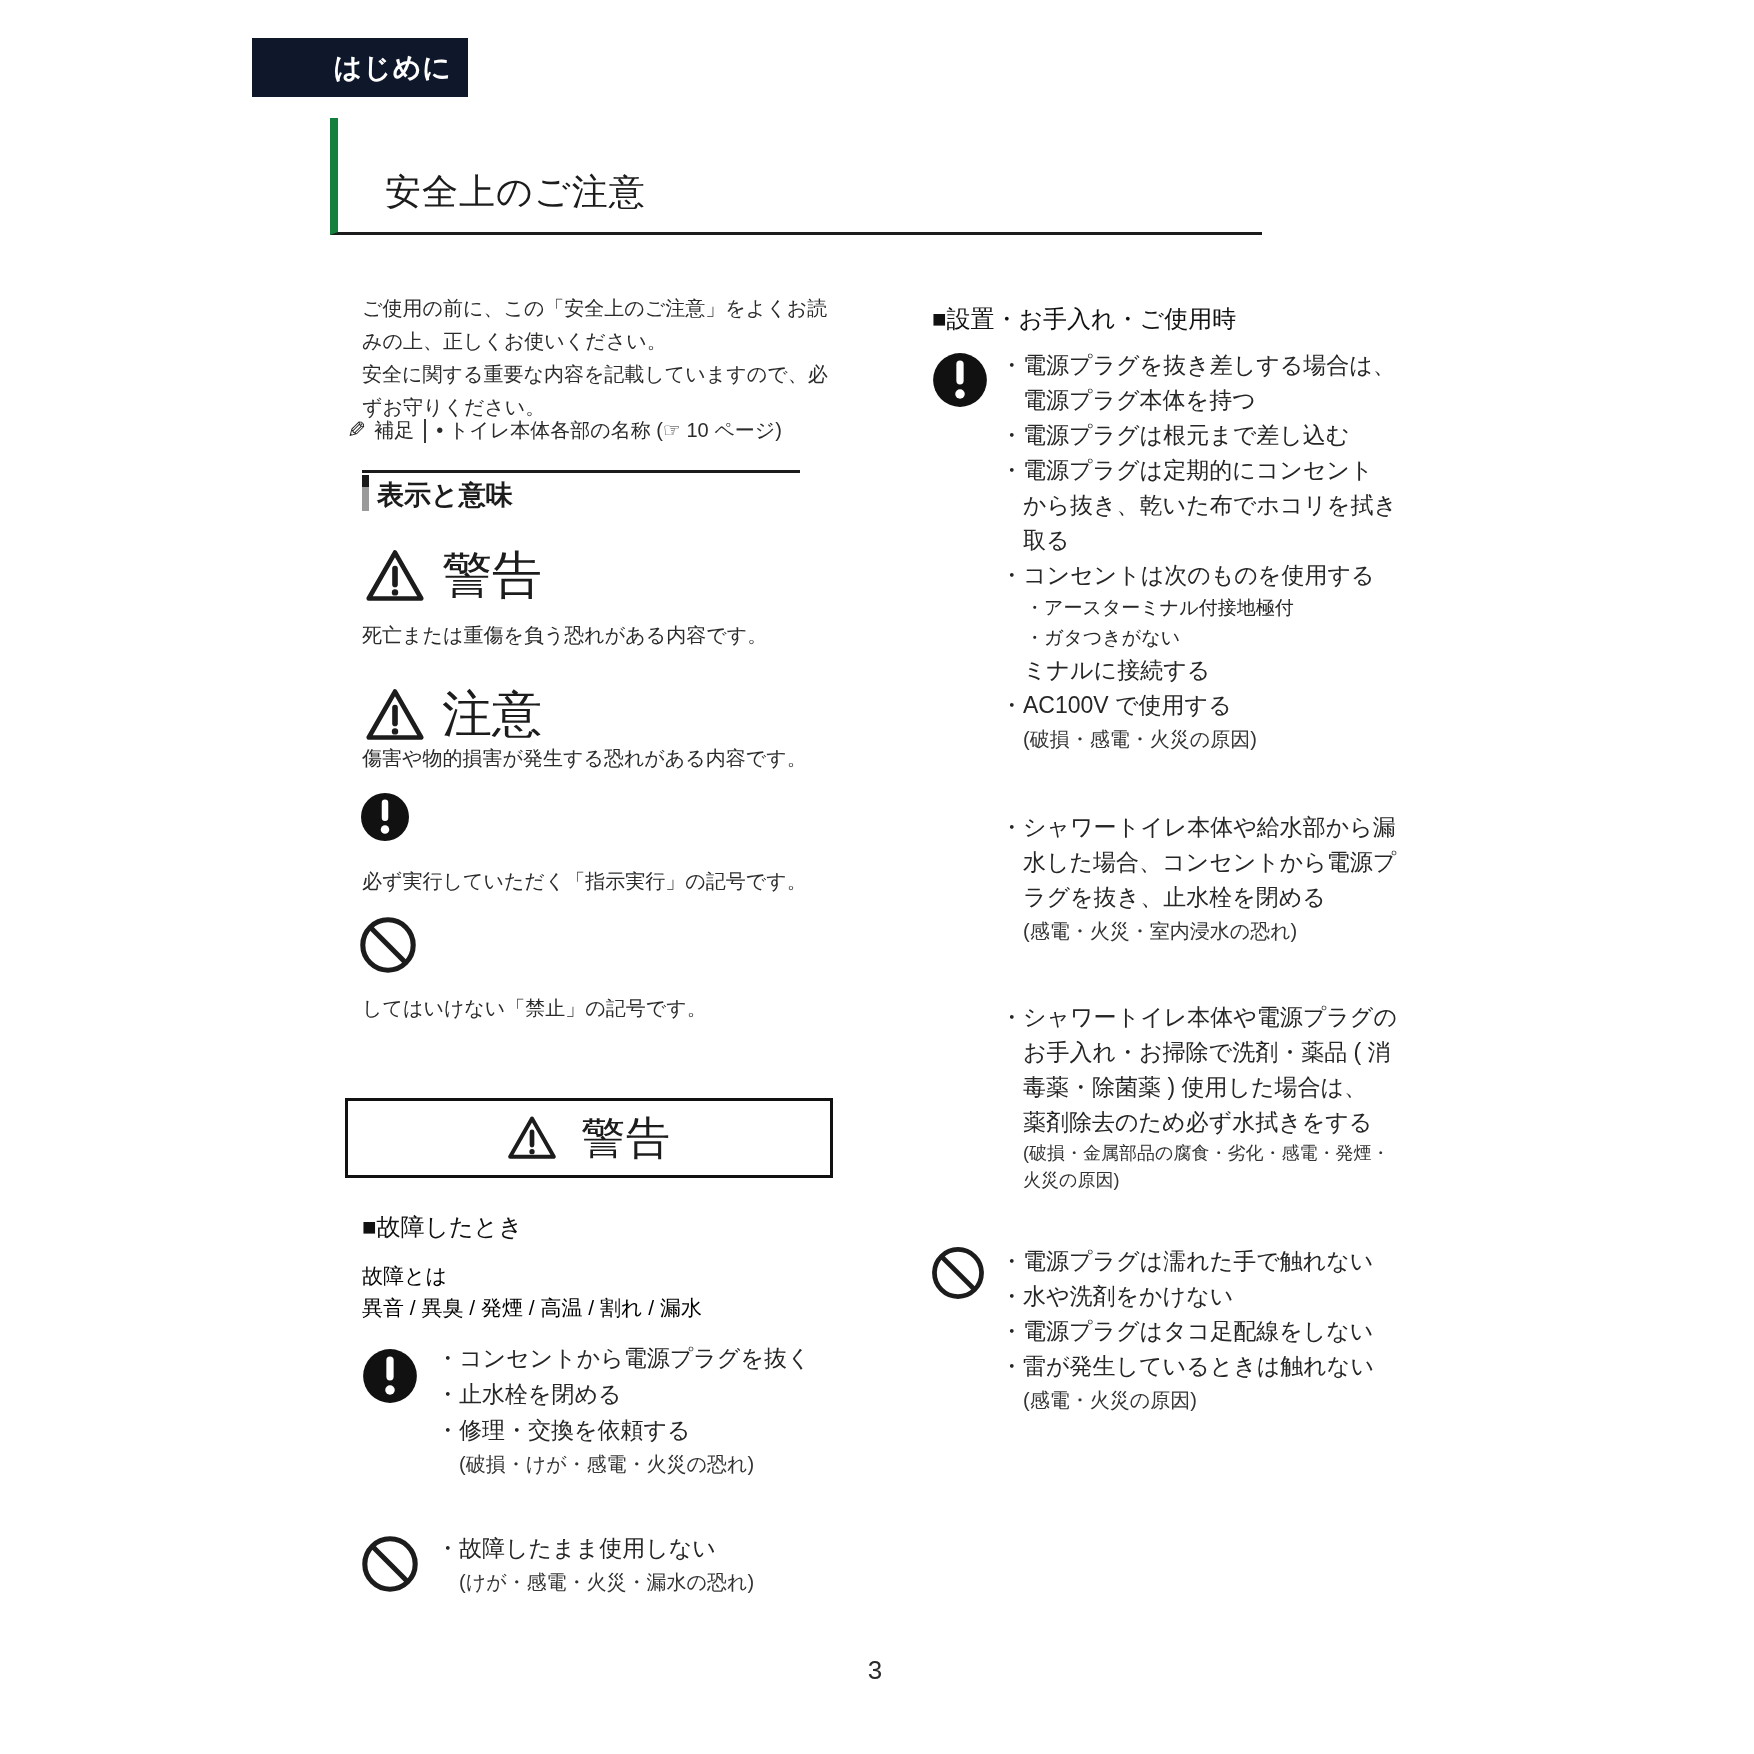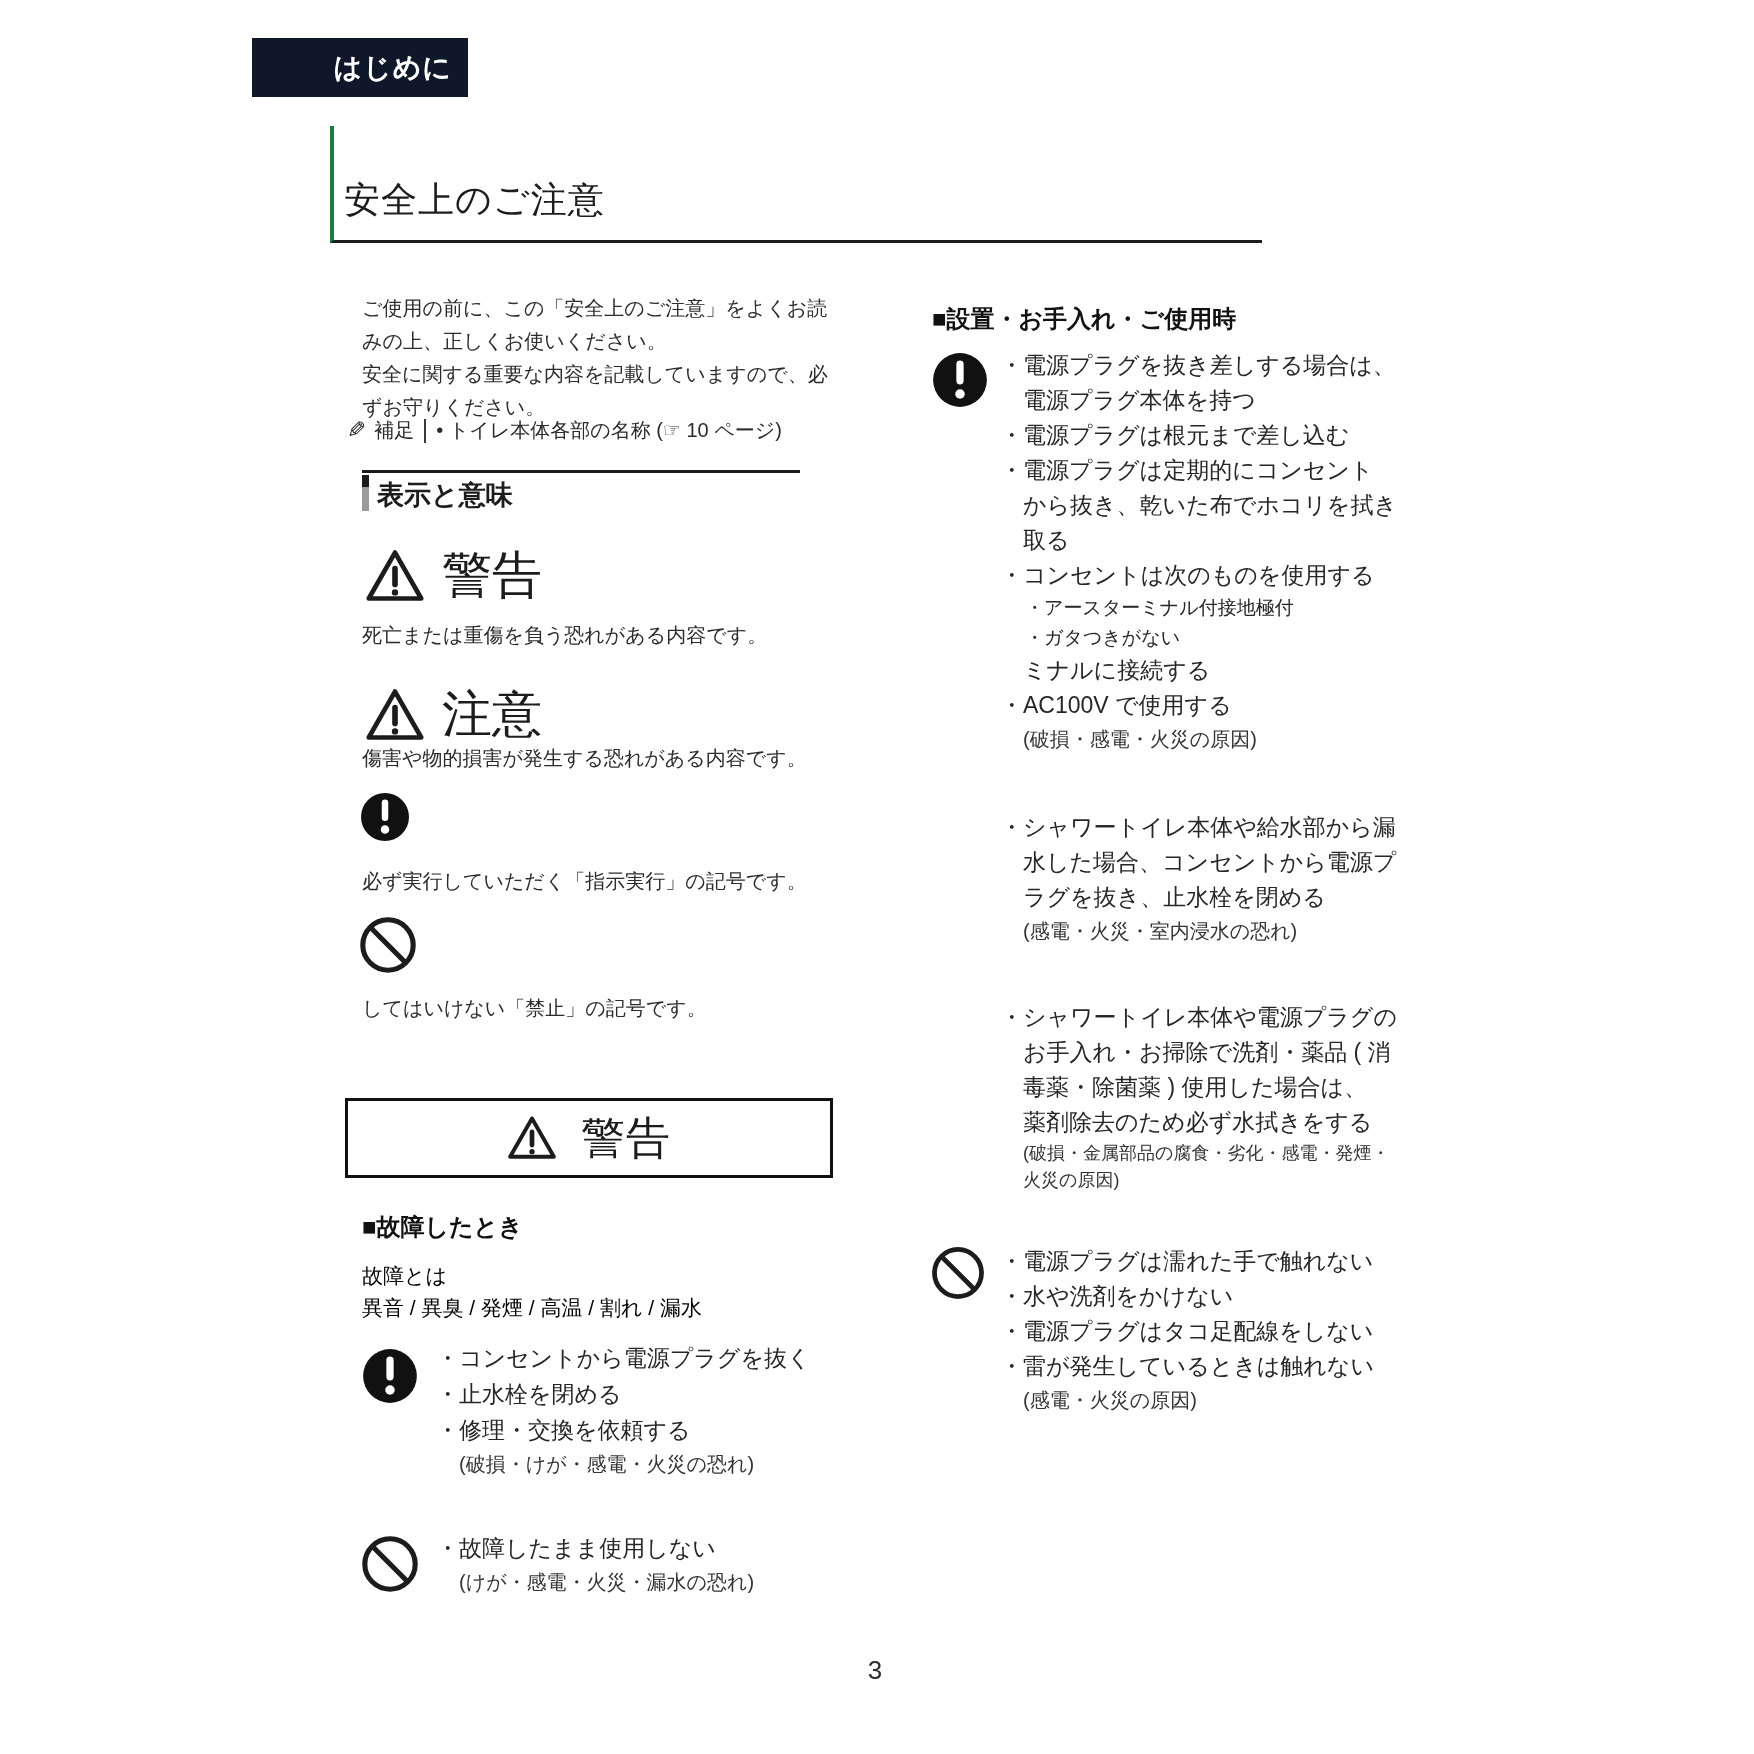--- a/index.html
+++ b/index.html
@@ -6,22 +6,22 @@
   .page{position:relative;width:1754px;height:1754px;background:#ffffff;overflow:hidden;
         font-family:"Liberation Sans","DejaVu Sans",sans-serif;color:#222;}
   .abs{position:absolute;}
 
   
   .kicker{left:252px;top:38px;width:216px;height:59px;background:#0f172a;color:#fff;
           display:flex;align-items:center;justify-content:flex-end;padding-right:16px;
           box-sizing:border-box;font-size:28px;font-weight:bold;letter-spacing:1px;}
 
   
-  .titlebox{left:330px;top:126px;width:932px;height:117px;
-            border-left:4px solid #15803d;border-bottom:3px solid #1c1c1c;box-sizing:border-box;}
+  .titlebox{left:330px;top:118px;width:932px;height:117px;
+            border-left:8px solid #15803d;border-bottom:3px solid #1c1c1c;box-sizing:border-box;padding-left:37px;}
   .titlebox h1{margin:0;padding:50px 0 0 10px;font-size:36px;font-weight:400;
                letter-spacing:1px;color:#1c1c1c;}
 
   .lines .ln{white-space:pre;}
   .intro .ln{font-size:20px;line-height:33px;color:#2b2b2b;}
 
   .note{left:347px;top:417px;display:flex;align-items:center;font-size:20px;color:#2b2b2b;}
   .note .pencil{font-size:23px;transform:scaleX(-1);display:inline-block;margin-right:8px;color:#1c1c1c;}
   .note .divider{width:2px;height:24px;background:#3a3a3a;margin:0 10px 0 10px;}
 
@@ -33,21 +33,21 @@
 
   .bighead{display:flex;align-items:center;}
   .bighead .lbl{font-size:50px;font-weight:400;color:#1c1c1c;margin-left:17px;letter-spacing:0px;}
 
   .desc{font-size:20px;color:#2b2b2b;white-space:pre;}
 
   .warnbox{left:345px;top:1098px;width:488px;height:80px;border:3px solid #111;
            box-sizing:border-box;display:flex;align-items:center;justify-content:center;}
   .warnbox .lbl{font-size:44px;color:#1c1c1c;margin-left:24px;letter-spacing:1px;}
 
-  .sechead{font-size:24px;font-weight:bold;color:#111;white-space:pre;}
+  .sechead{font-size:24px;font-weight:normal;color:#111;white-space:pre;}
 
   .fail-intro .ln{font-size:21px;line-height:32px;color:#000000;}
 
   .l-lg .ln{font-size:23px;line-height:35px;color:#262626;}
   .l-lg .ln.c{padding-left:23px;}
   .l-lg .ln.s{font-size:19px;line-height:30px;padding-left:25px;}
   .l-lg .ln.p{font-size:20px;line-height:33px;padding-left:23px;color:#333;}
   .l-lg .ln.p.small{font-size:18px;line-height:27px;}
   .l-lg .ln.b{padding-left:0;}
 

